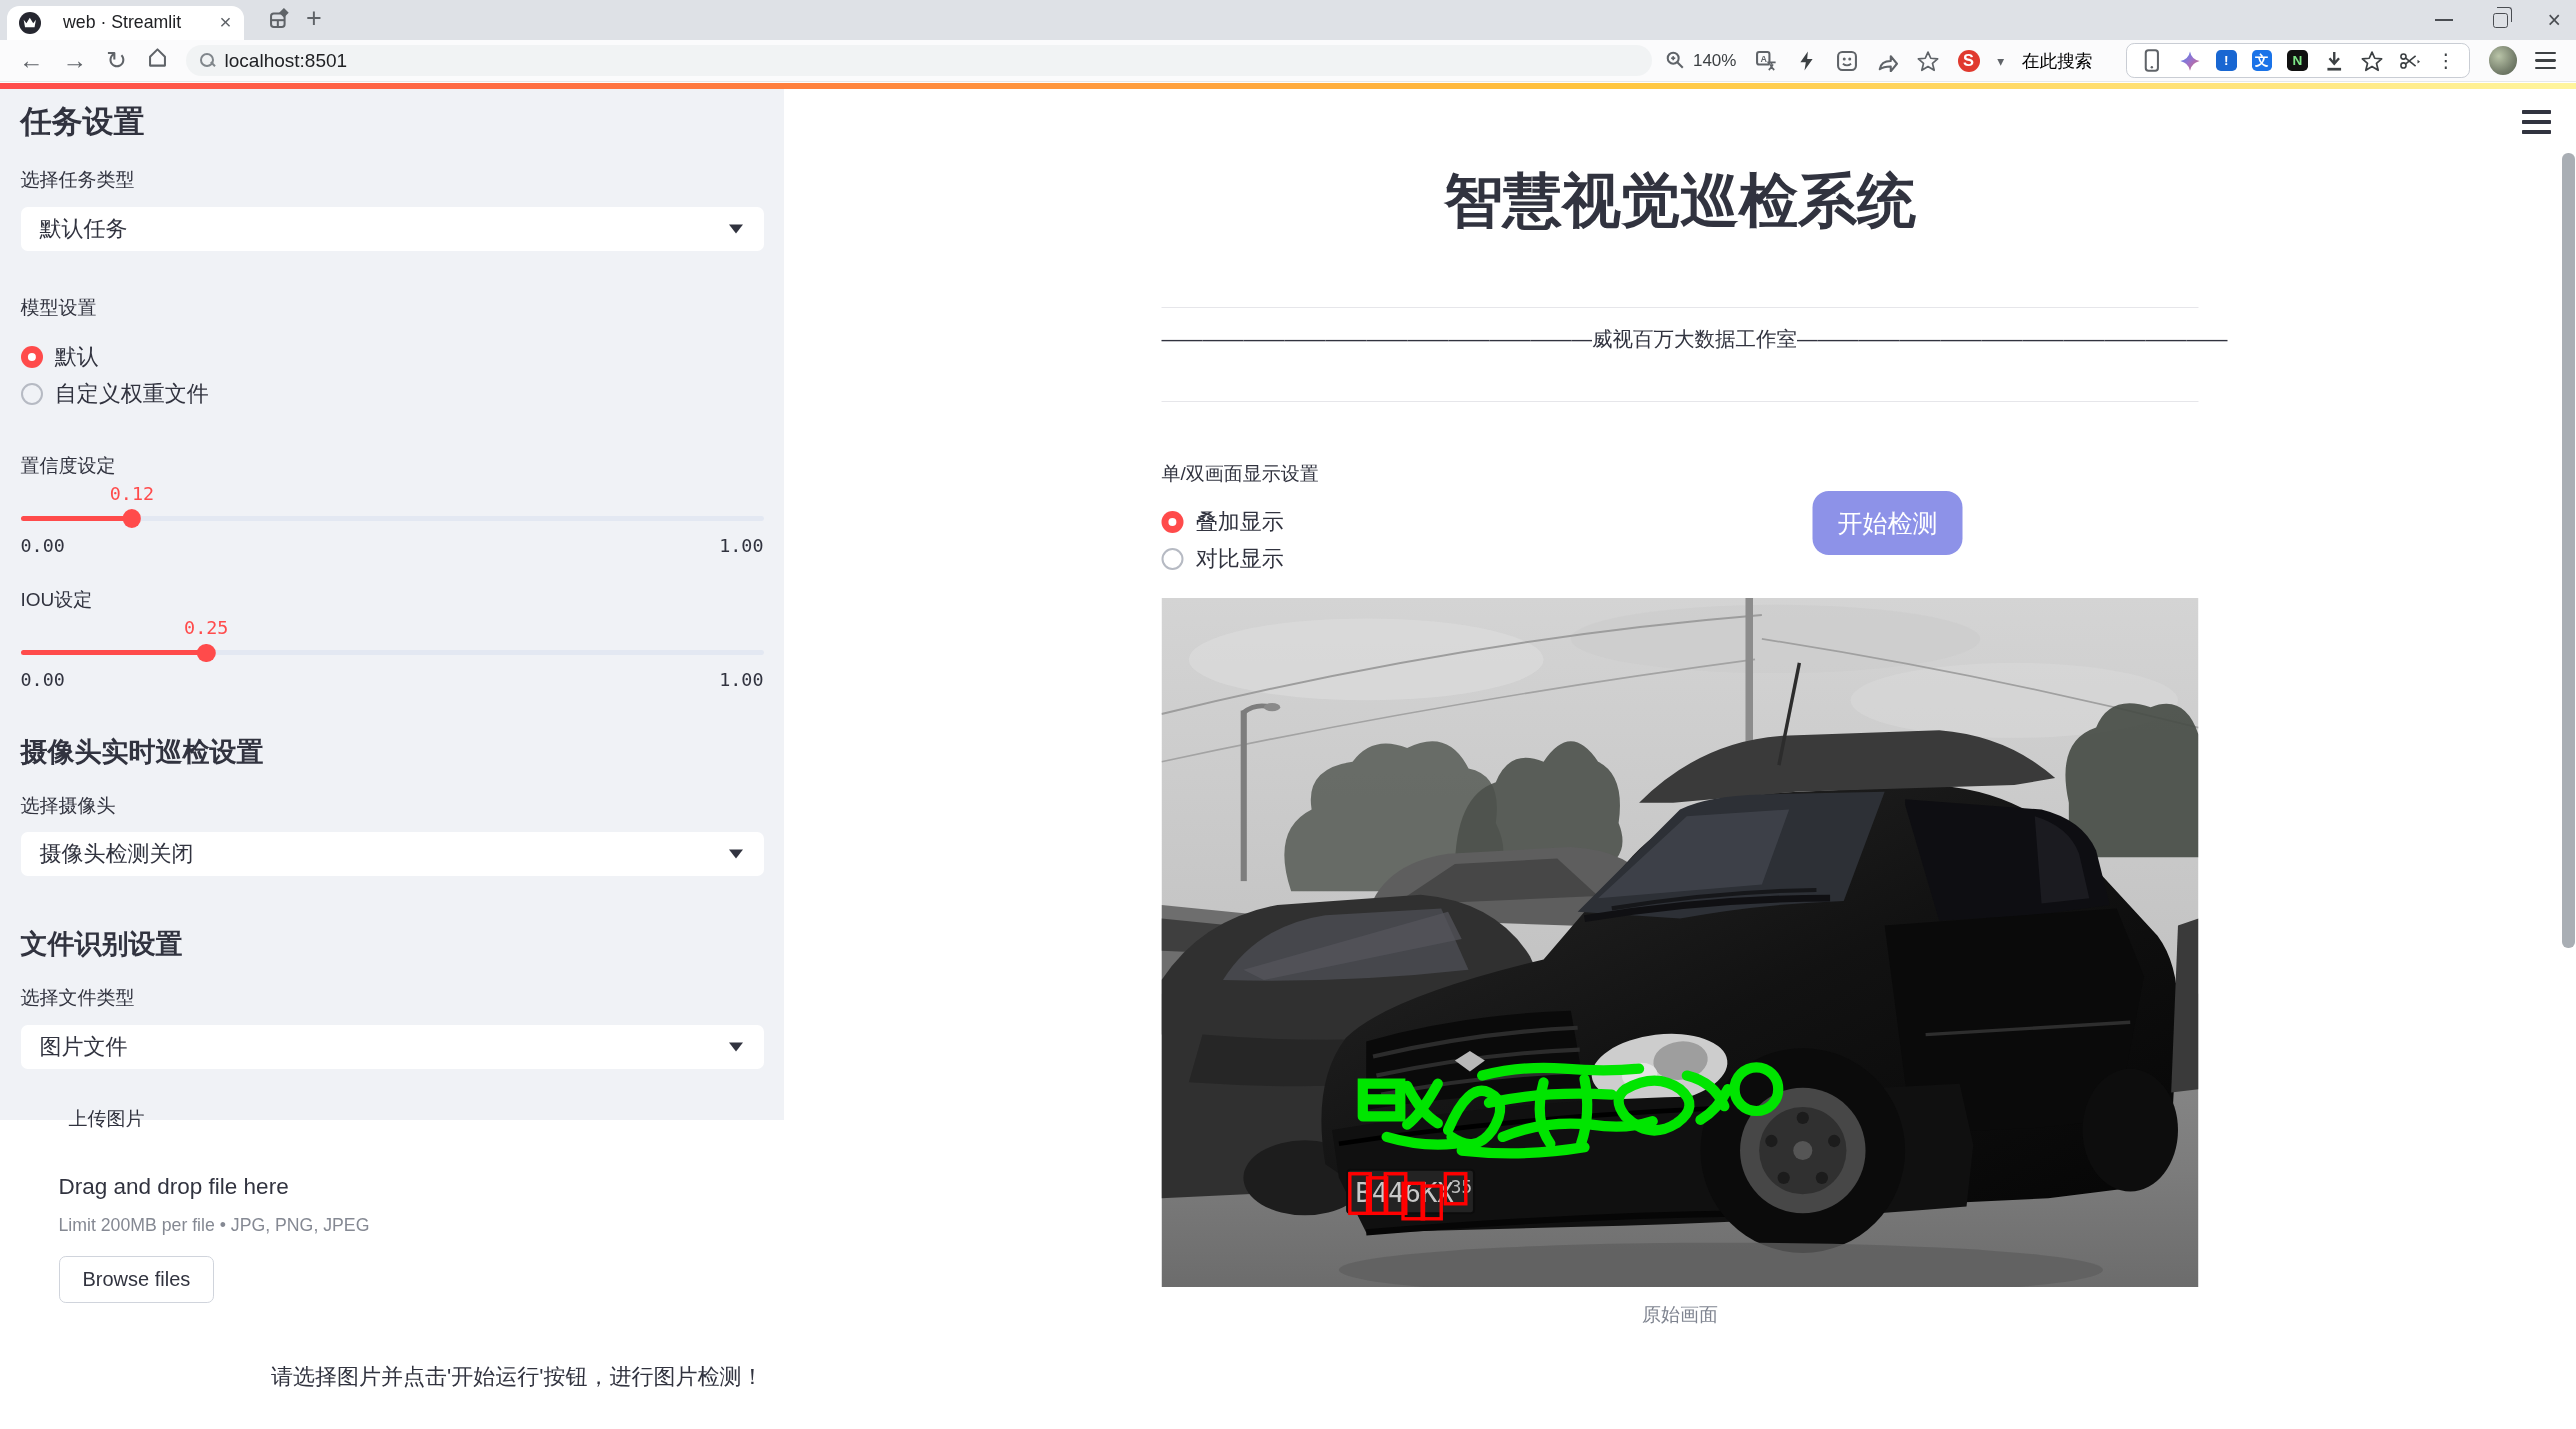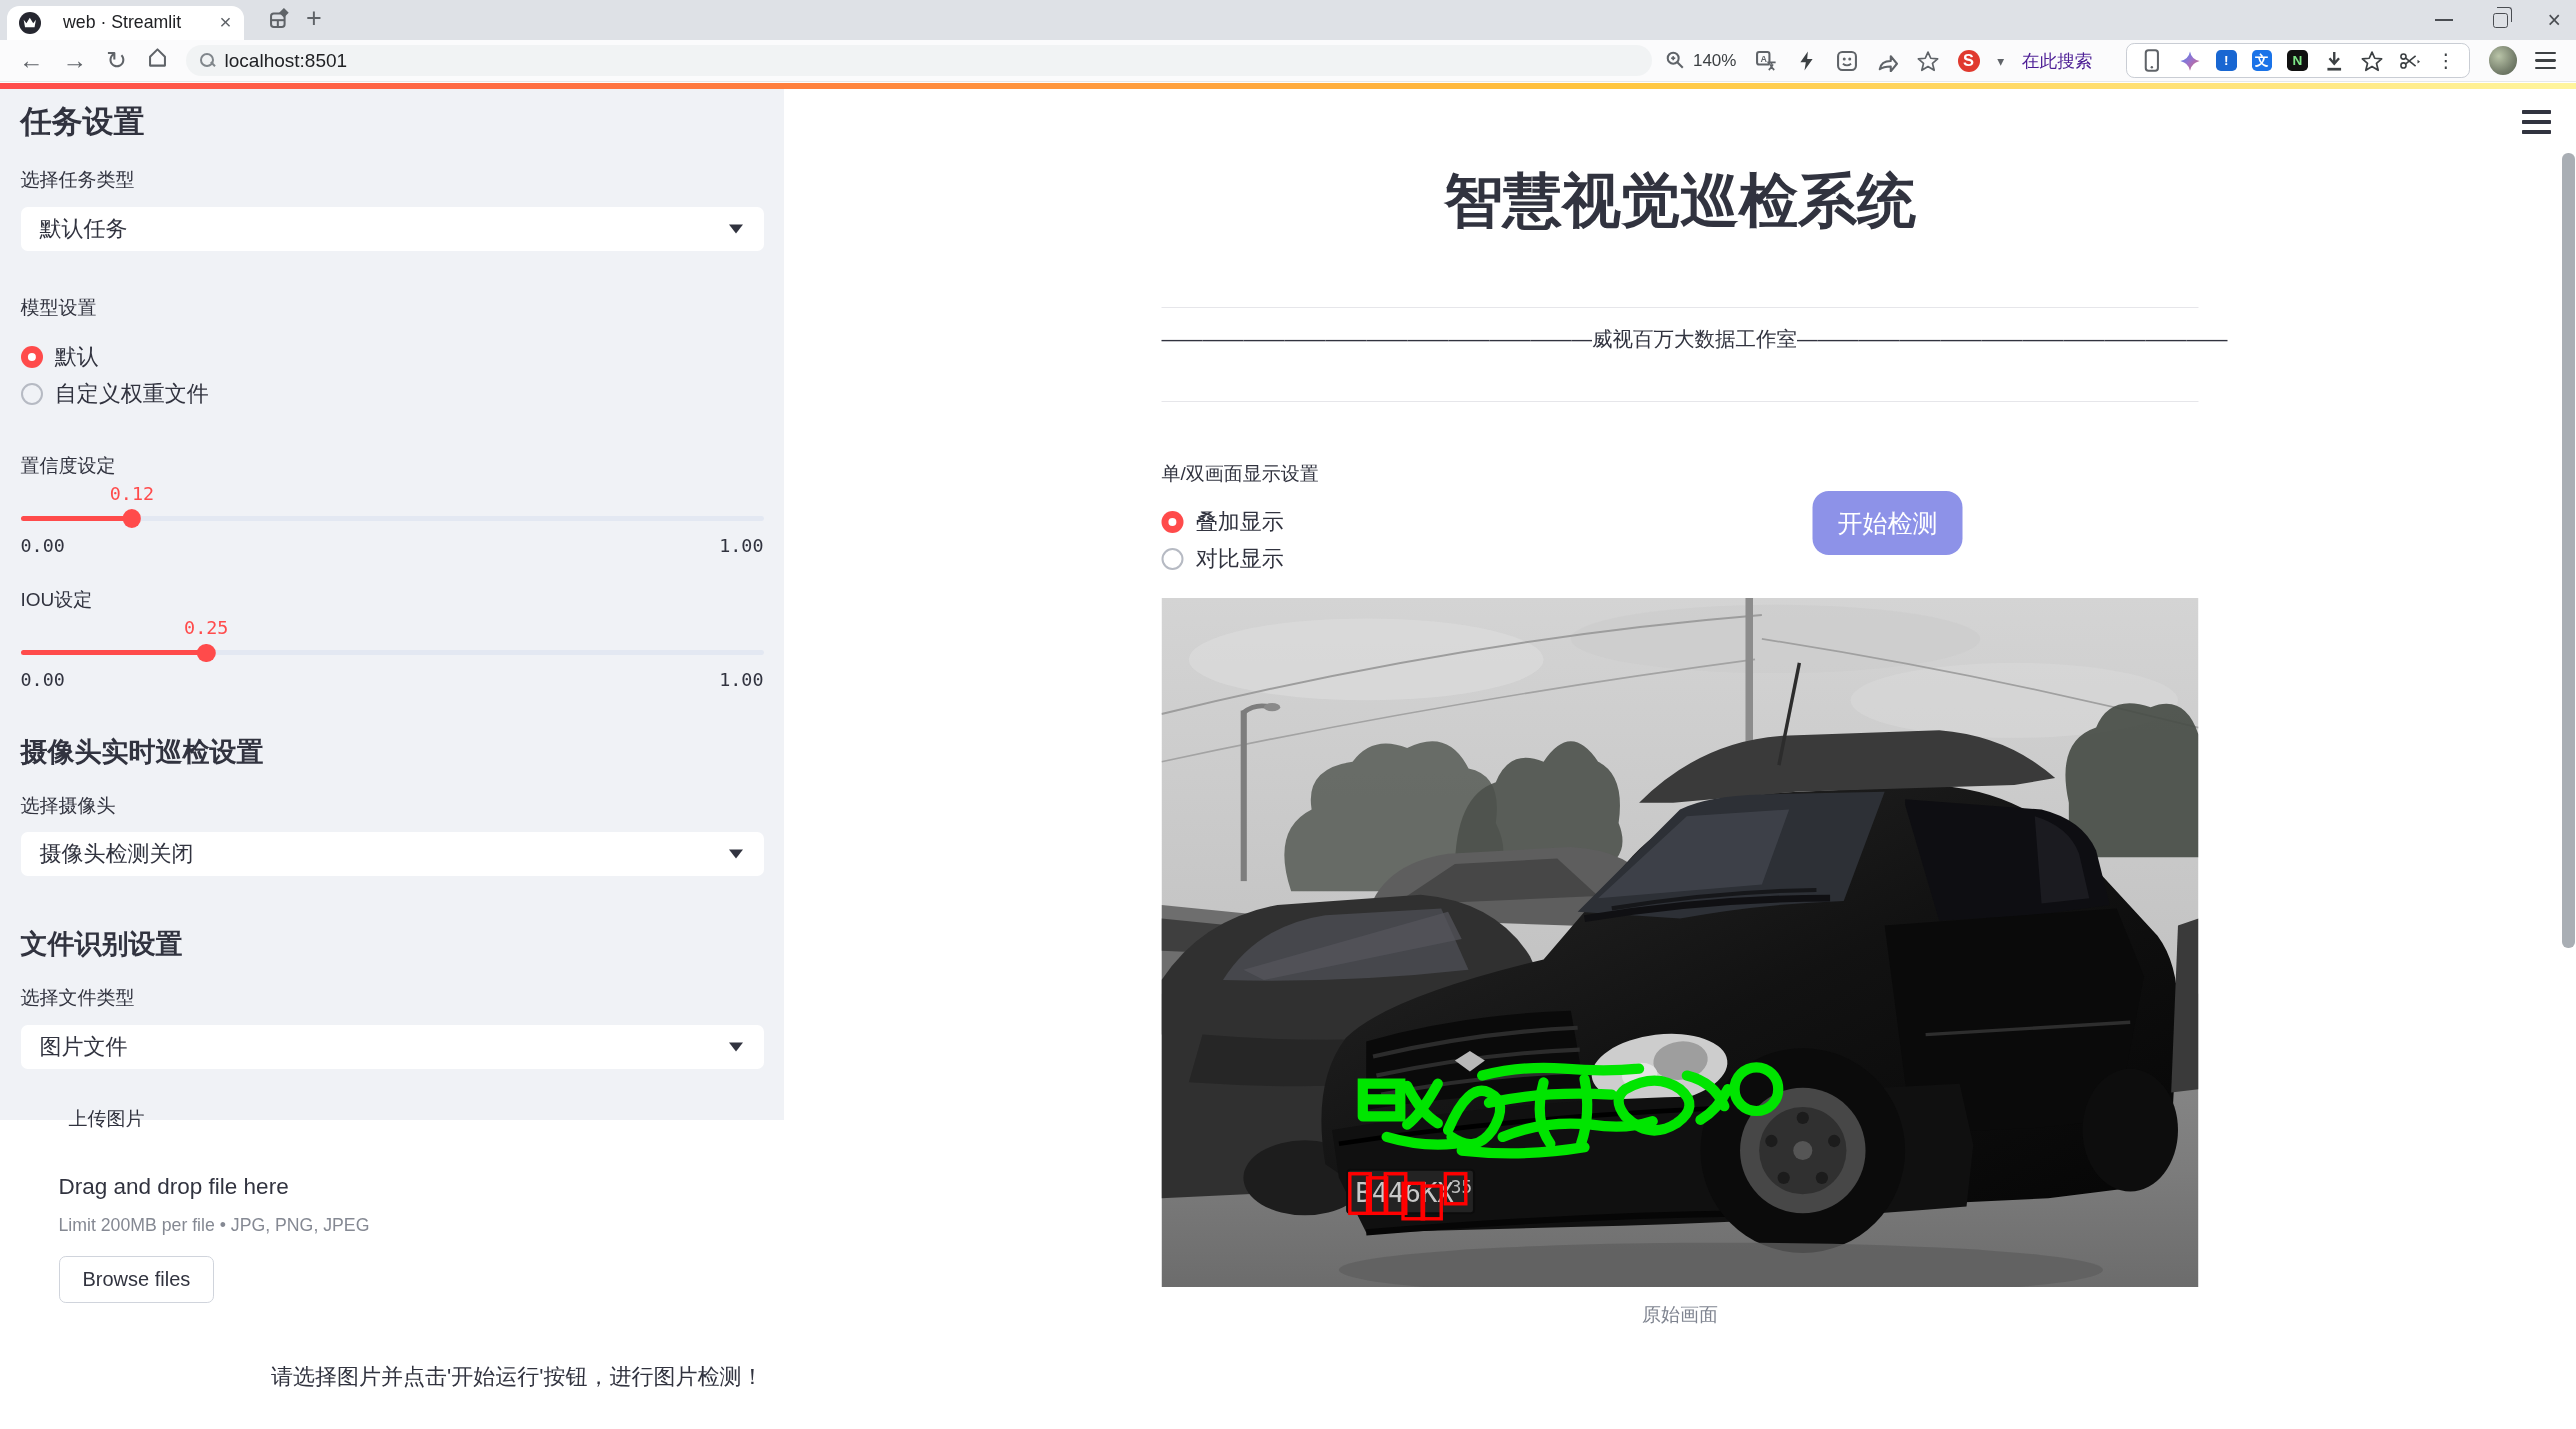--- a/index.html
+++ b/index.html
@@ -23,21 +23,21 @@
   .nav-ic { font-size:24.6px; color:#5f6368; margin-left:19px; }
   .urlbar { position:relative; margin-left:17.7px; width:1511px; height:31px; background:#f1f3f4; border-radius:15.7px; display:flex; align-items:center; padding:0 13.6px; gap:9.5px; }
   .url-text { font-size:19px; color:#202124; }
   .mag { position:relative; width:15px; height:15px; flex:0 0 15px; }
   .mag::before { content:""; position:absolute; left:0; top:0; width:10.2px; height:10.2px; border:2px solid #80868b; border-radius:50%; }
   .mag::after { content:""; position:absolute; left:10.2px; top:10.2px; width:5.5px; height:2px; background:#80868b; transform:rotate(45deg); }
   .tb-right { display:flex; align-items:center; gap:17.7px; margin-left:13.6px; color:#5f6368; }
   .zoom-chip { display:flex; align-items:center; gap:7px; font-size:17px; color:#3c4043; }
   .ticon { width:23px; height:23px; display:flex; align-items:center; justify-content:center; color:#5f6368; }
   .sbadge { width:22px; height:22px; border-radius:50%; background:#e03a2f; color:#fff; font-weight:bold; font-size:16.4px; display:flex; align-items:center; justify-content:center; }
-  .search-here { font-size:17.7px; color:#4c1d95; white-space:nowrap; }
+  .search-here { font-size:17.7px; color:#000000; white-space:nowrap; }
   .ext-pill { display:flex; align-items:center; gap:15px; height:35px; background:#fff; border:0.7px solid #c9cdd4; border-radius:8.2px; padding:0 13.6px; margin-left:33px; }
   .sq { width:20.5px; height:20.5px; border-radius:4.8px; display:flex; align-items:center; justify-content:center; color:#fff; font-size:13.6px; font-weight:bold; }
   .avatar { width:29px; height:29px; border-radius:50%; background:radial-gradient(circle at 35% 35%, #b9c4a8, #77806d 60%, #55604e); margin-left:19px; }
   .ham { display:flex; flex-direction:column; gap:4.8px; margin:0 20.5px 0 17.7px; }
   .ham > div { width:20.5px; height:2.7px; background:#3c4043; border-radius:1.4px; }
 
   
   .app { position:absolute; left:0; top:83px; width:2576px; height:1347px; background:#fff; }
   .deco { position:absolute; left:0; top:0; width:100%; height:6.1px; background:linear-gradient(90deg,#ff4b4b 0%,#ff7e3d 30%,#ffc53d 62%,#fff59d 100%); }
 

